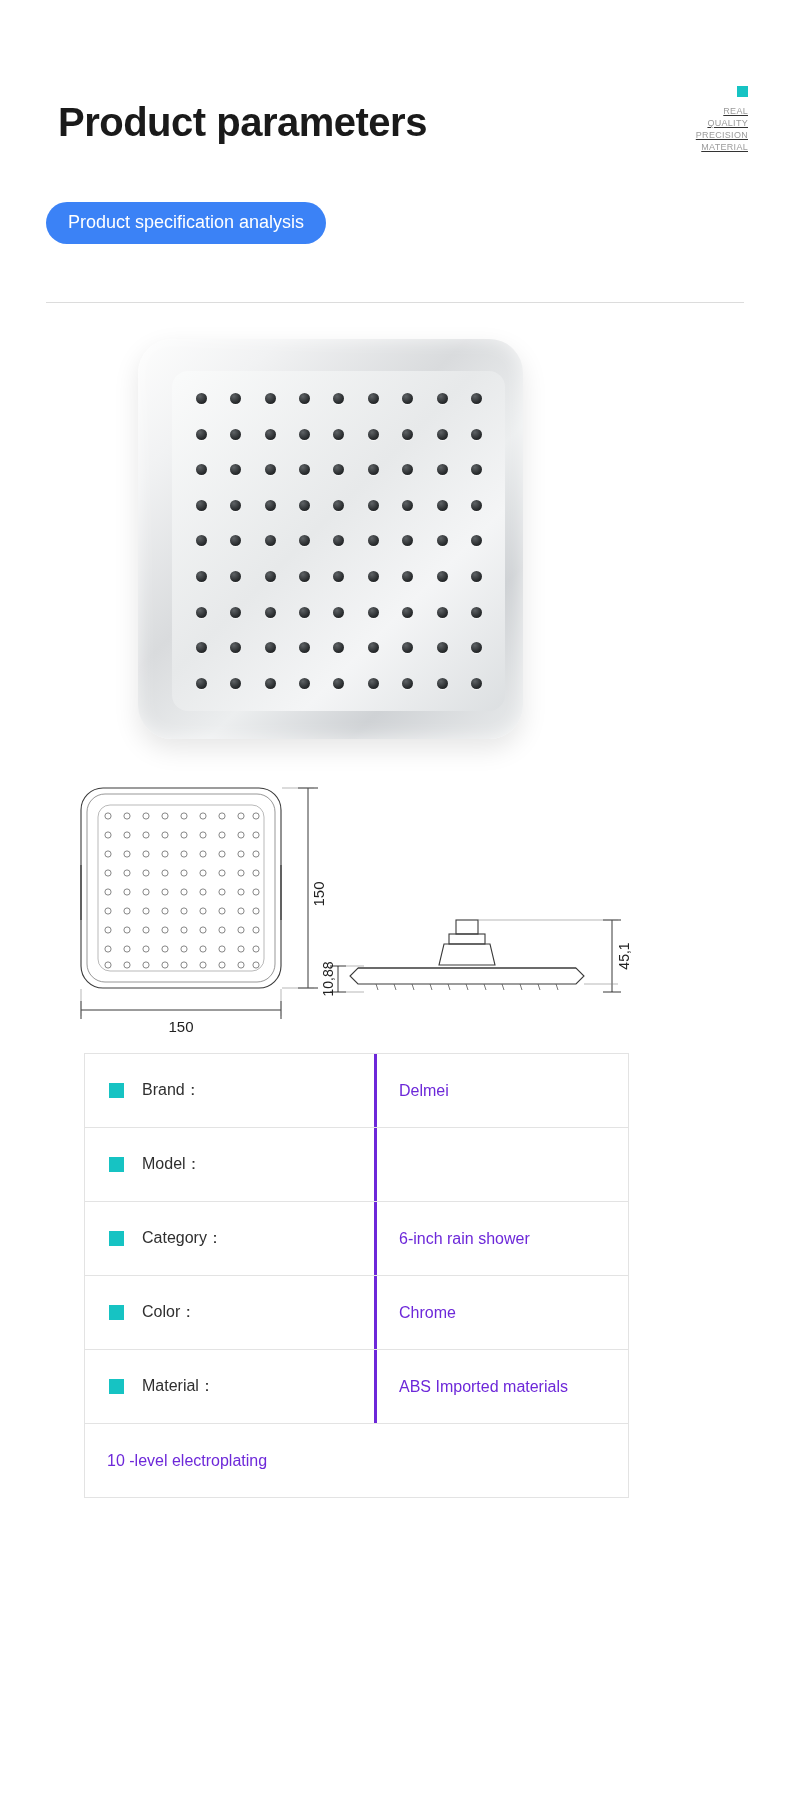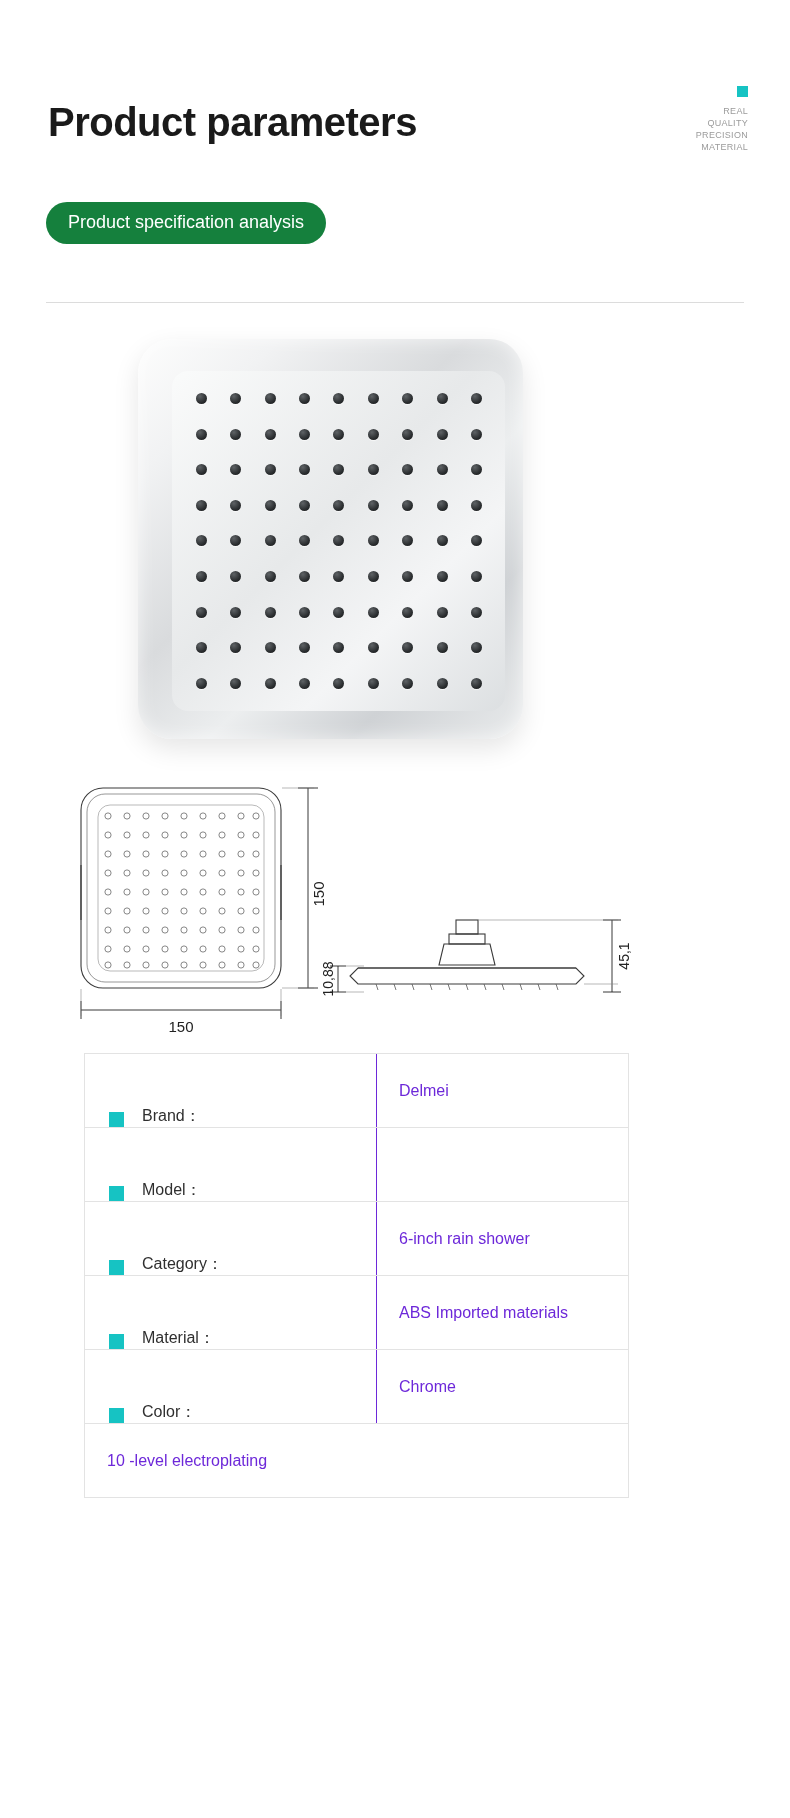--- a/index.html
+++ b/index.html
@@ -16,46 +16,47 @@
 
   .page {
     position: relative;
     width: 790px;
     height: 1818px;
   }
 
   
   .title {
     position: absolute;
-    left: 48px;
+    left: 58px;
     top: 100px;
     font-size: 40px;
     font-weight: bold;
     color: #1a1a1a;
     letter-spacing: -0.5px;
   }
 
   .badge {
     position: absolute;
     left: 46px;
     top: 202px;
-    background: #15803d;
+    background: #3b82f6;
     color: #ffffff;
     font-size: 18px;
     padding: 10px 22px 11px 22px;
     border-radius: 22px;
     white-space: nowrap;
   }
 
   .corner-mark {
     position: absolute;
     right: 42px;
     top: 86px;
     text-align: right;
     width: 120px;
+    text-decoration: underline;
   }
   .corner-mark .cm-logo {
     display: inline-block;
     width: 11px;
     height: 11px;
     background: #16c3c3;
     margin-bottom: 4px;
   }
   .corner-mark .cm-line {
     font-size: 9px;
@@ -140,23 +141,23 @@
     border-bottom: none;
   }
   .spec-row {
     display: flex;
     border-bottom: 1px solid #e3e3e3;
     height: 74px;
   }
   .spec-label {
     width: 292px;
     display: flex;
-    align-items: flex-end;
+    align-items: center;
     padding-left: 24px;
-    border-right: 1px solid #6d28d9;
+    border-right: 3px solid #6d28d9;
     font-size: 16px;
     color: #2f2f2f;
   }
   .spec-bullet {
     width: 15px;
     height: 15px;
     background: #16c3c3;
     margin-right: 18px;
     flex: 0 0 auto;
   }
@@ -453,29 +454,29 @@
     <div class="spec-row">
       <div class="spec-label">
         <span class="spec-bullet"></span>
         <span>Category：</span>
       </div>
       <div class="spec-value">6-inch rain shower</div>
     </div>
     <div class="spec-row">
       <div class="spec-label">
         <span class="spec-bullet"></span>
-        <span>Material：</span>
-      </div>
-      <div class="spec-value">ABS Imported materials</div>
+        <span>Color：</span>
+      </div>
+      <div class="spec-value">Chrome</div>
     </div>
     <div class="spec-row">
       <div class="spec-label">
         <span class="spec-bullet"></span>
-        <span>Color：</span>
-      </div>
-      <div class="spec-value">Chrome</div>
+        <span>Material：</span>
+      </div>
+      <div class="spec-value">ABS Imported materials</div>
     </div>
     <div class="spec-row">
       <div class="spec-value">10 -level electroplating</div>
     </div>
   </div>
 
 </div>
 
 </body></html>

